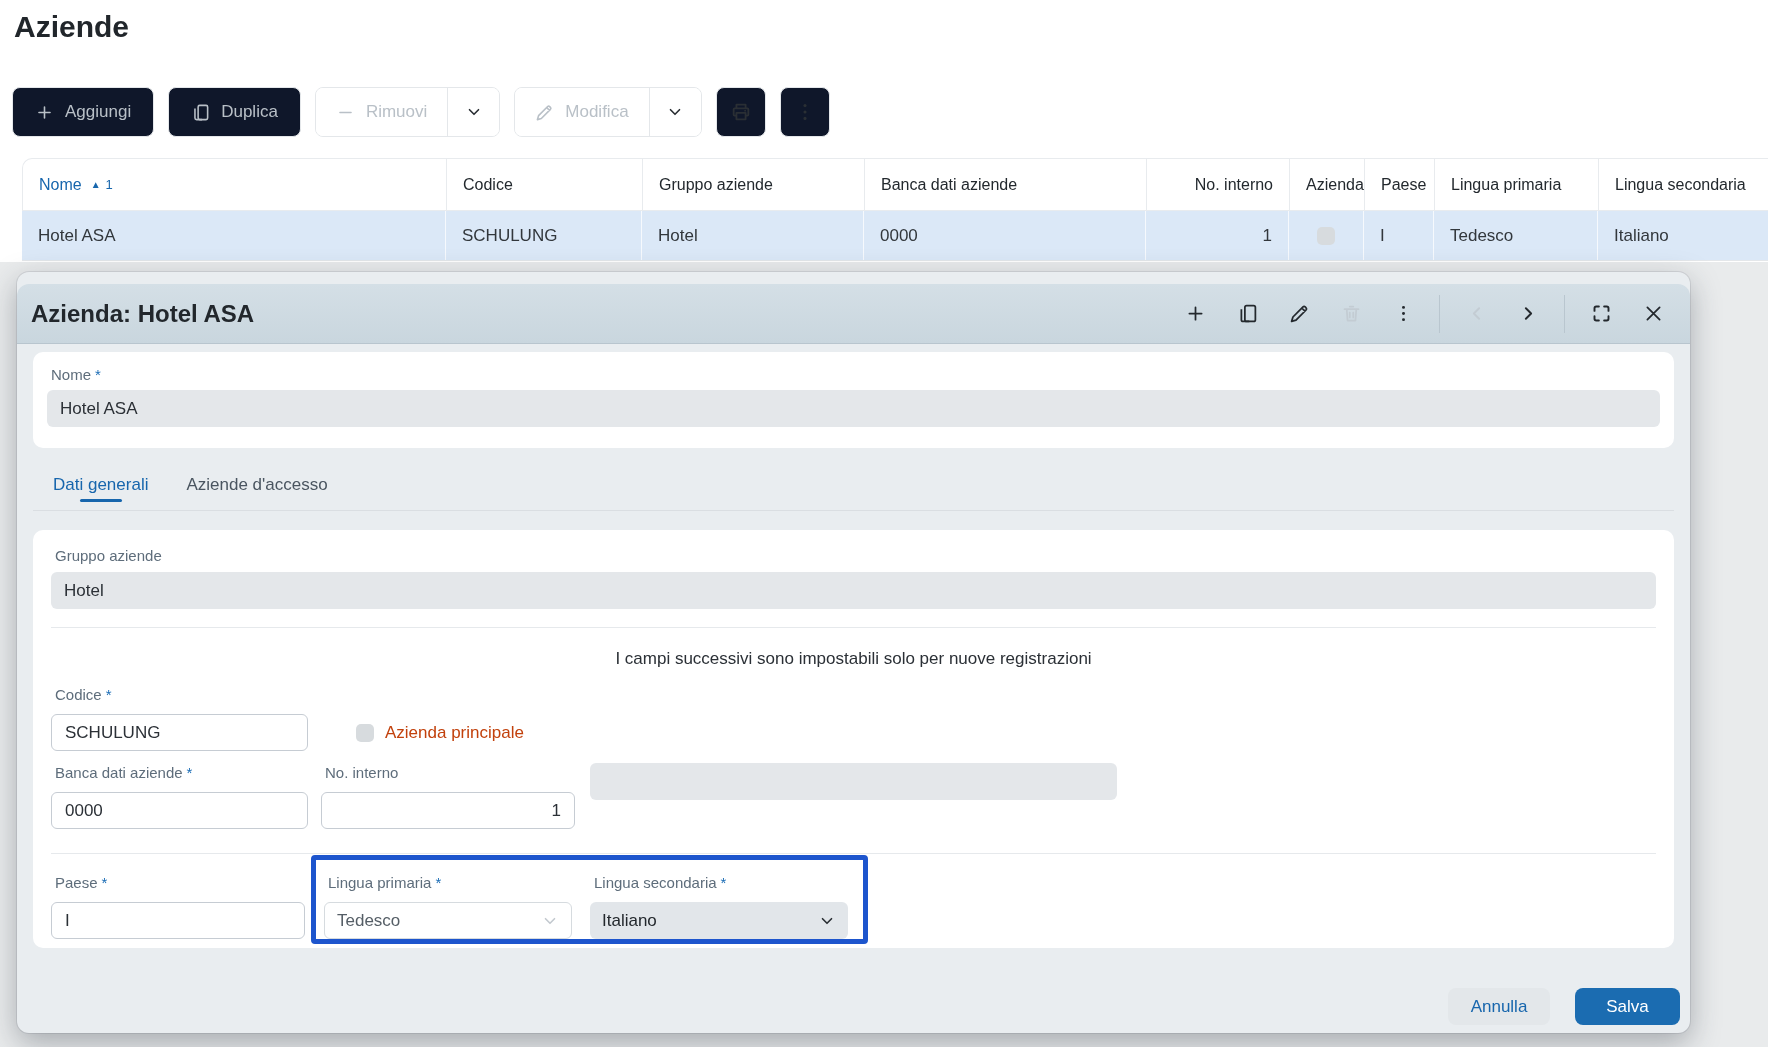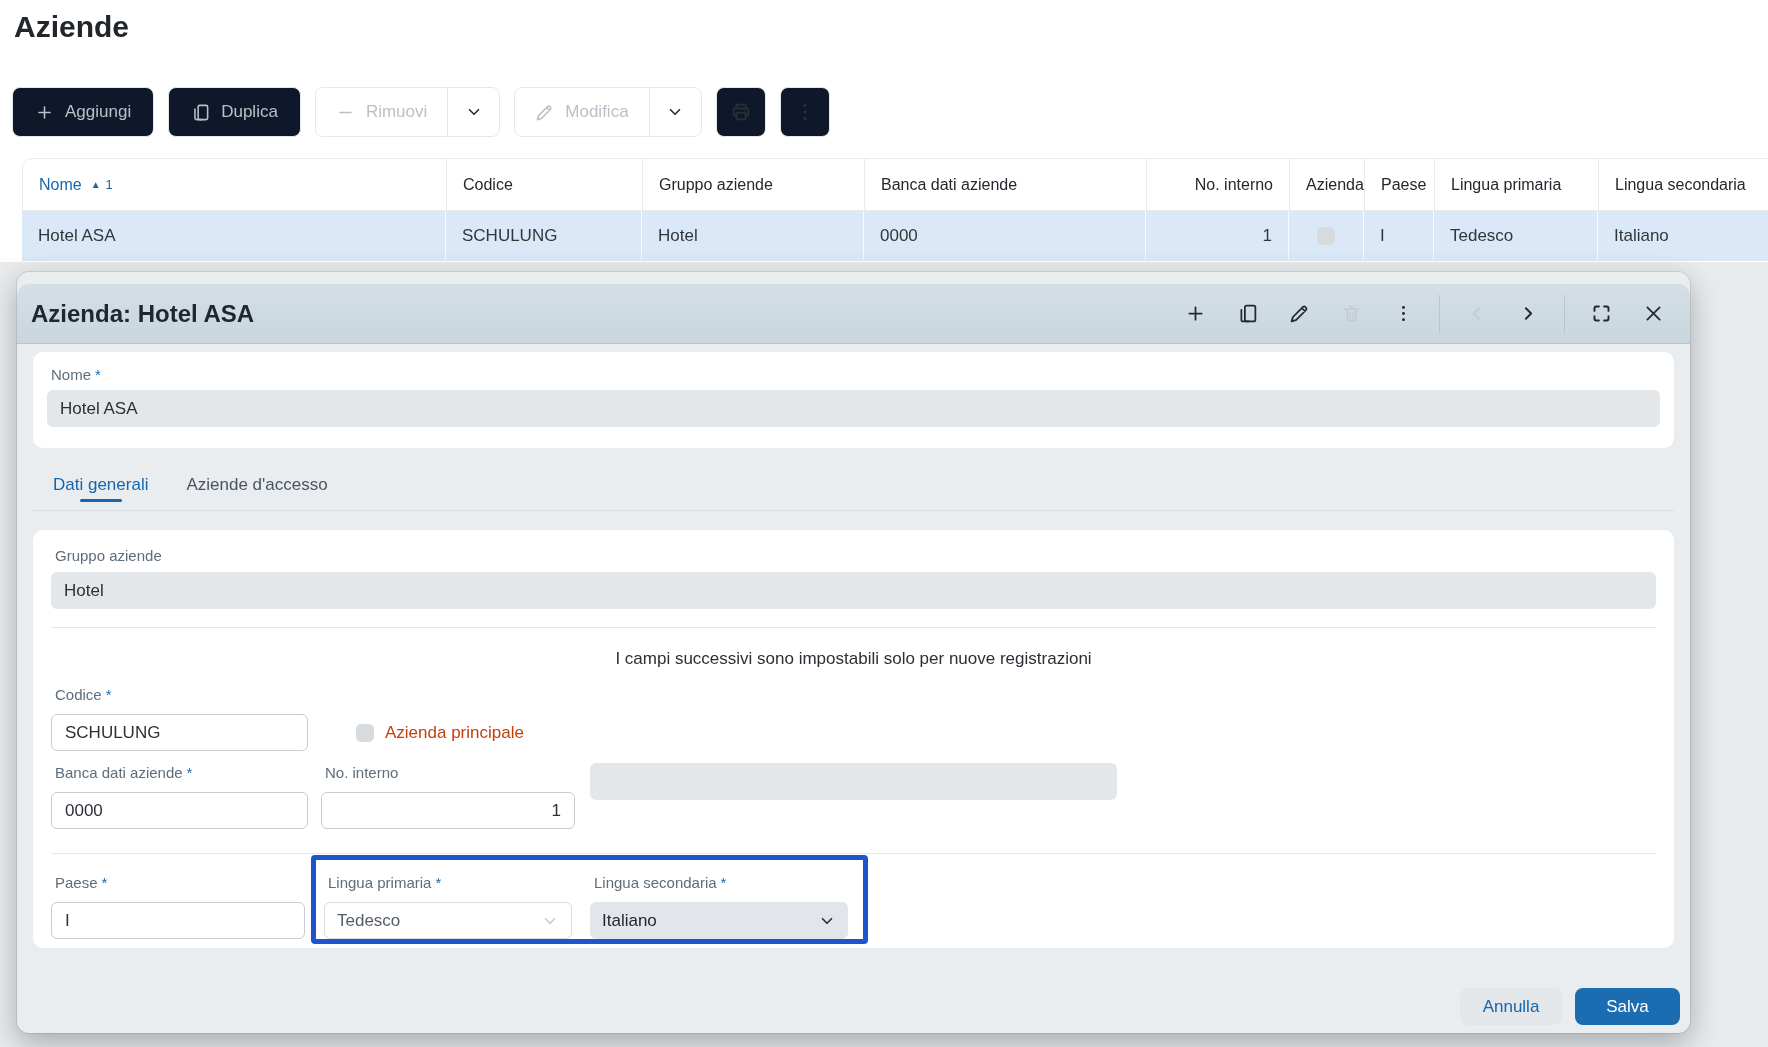--- a/index.html
+++ b/index.html
@@ -123,21 +123,21 @@
   .select.dis { background:#fff; border:1px solid #d6dbdf; color:#555e66; cursor:default; }
   .select.dis svg { color:#c3c9cf; }
   .select.act { background:#e2e6ea; color:#23282d; }
   .select.act svg { color:#2a2f34; }
   .hl-box {
     position:absolute; left:278px; top:325px; width:557px; height:89px;
     border:5px solid #1d55cd; border-radius:4px; pointer-events:none;
   }
 
   
-  .footer { position:absolute; right:10px; top:716px; display:flex; gap:13px; }
+  .footer { position:absolute; right:10px; top:716px; display:flex; gap:25px; }
   .btn-cancel {
     width:102px; height:37px; border:none; border-radius:8px; background:#e3e7ea;
     color:#1766ad; font-family:inherit; font-size:17px; cursor:pointer;
   }
   .btn-save {
     width:105px; height:37px; border:none; border-radius:8px; background:#1b6cb1;
     color:#ffffff; font-family:Liberation Sans, sans-serif; font-size:17px; cursor:pointer;
   }
 </style>
 </head>

